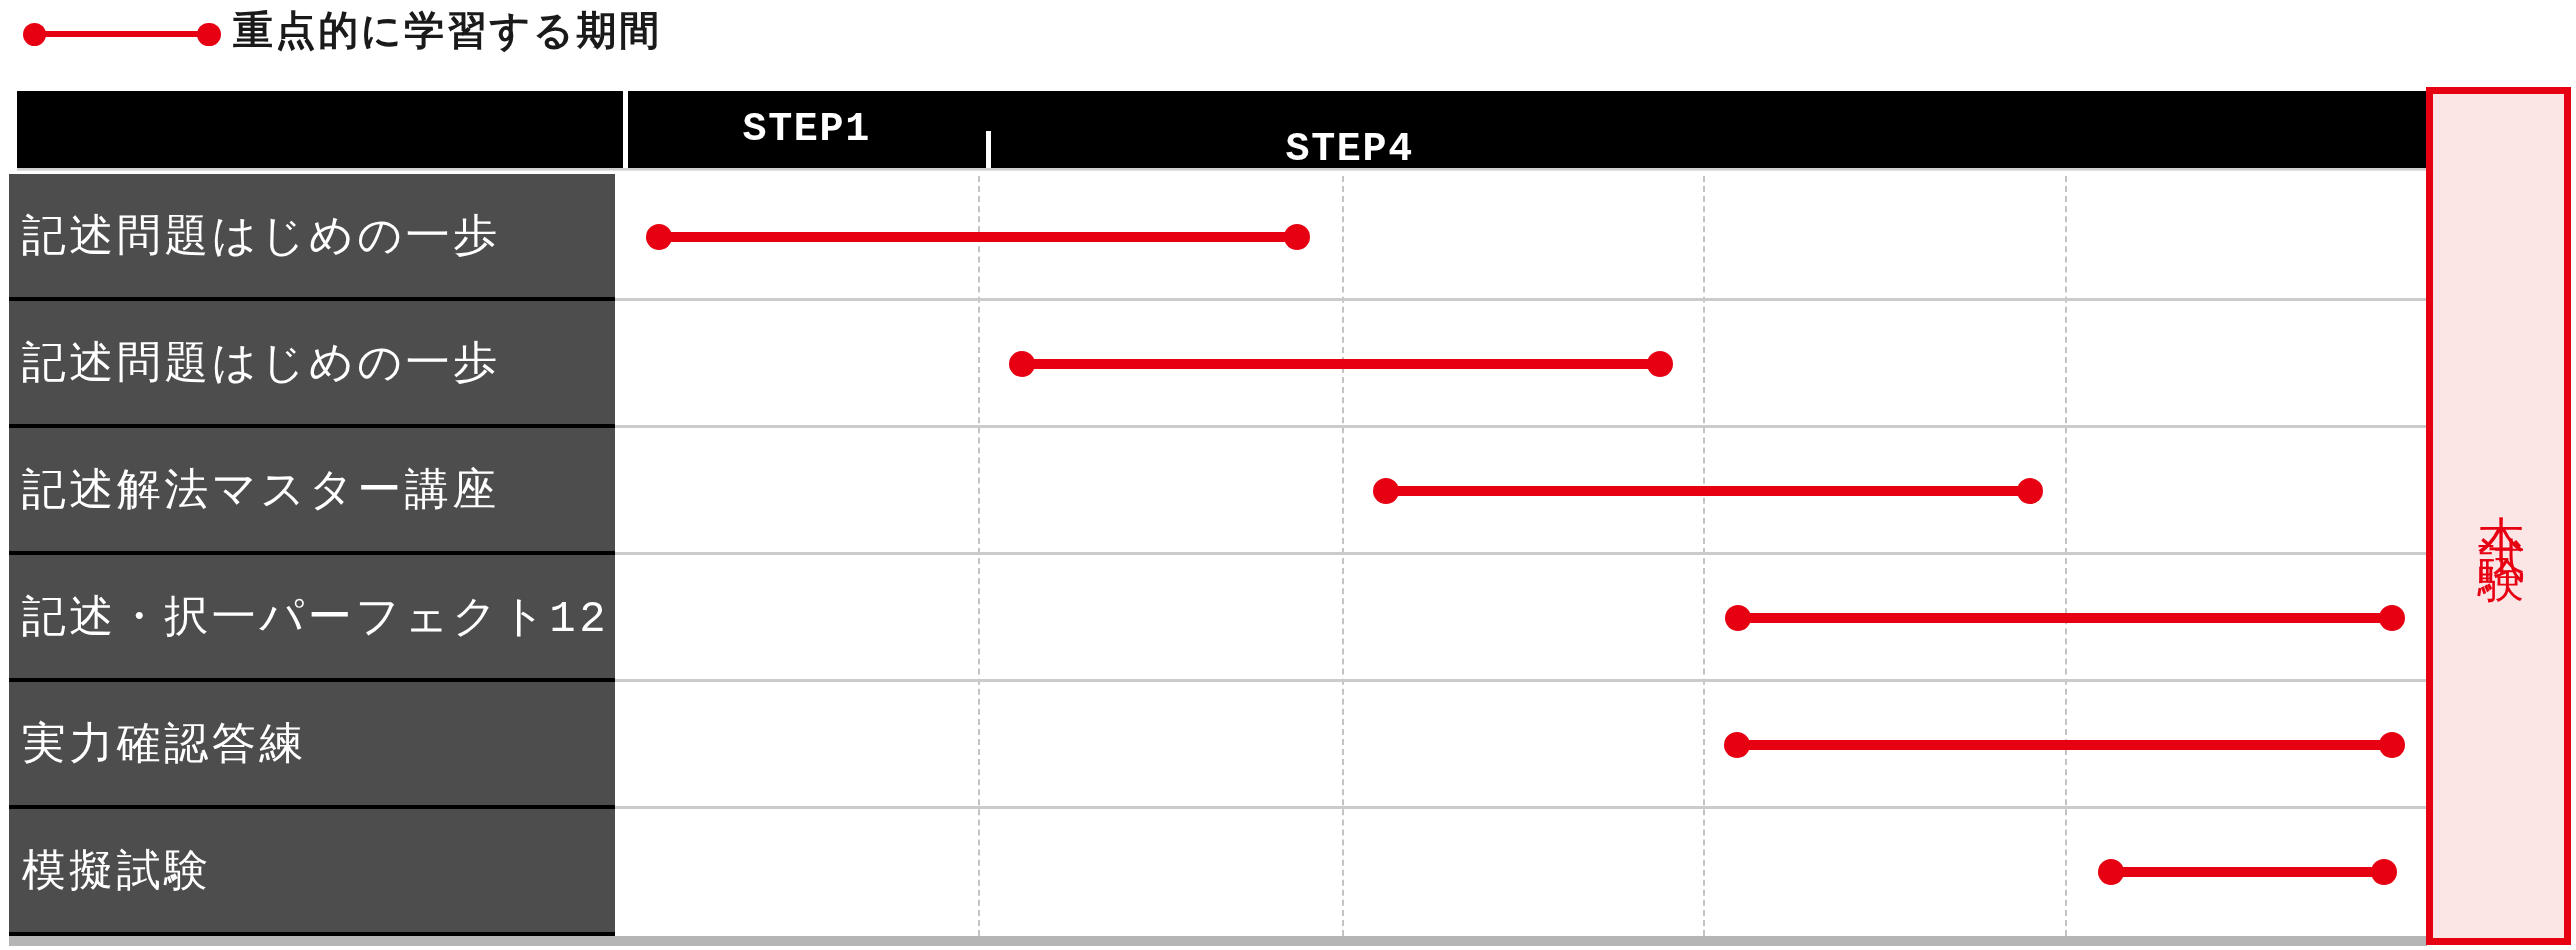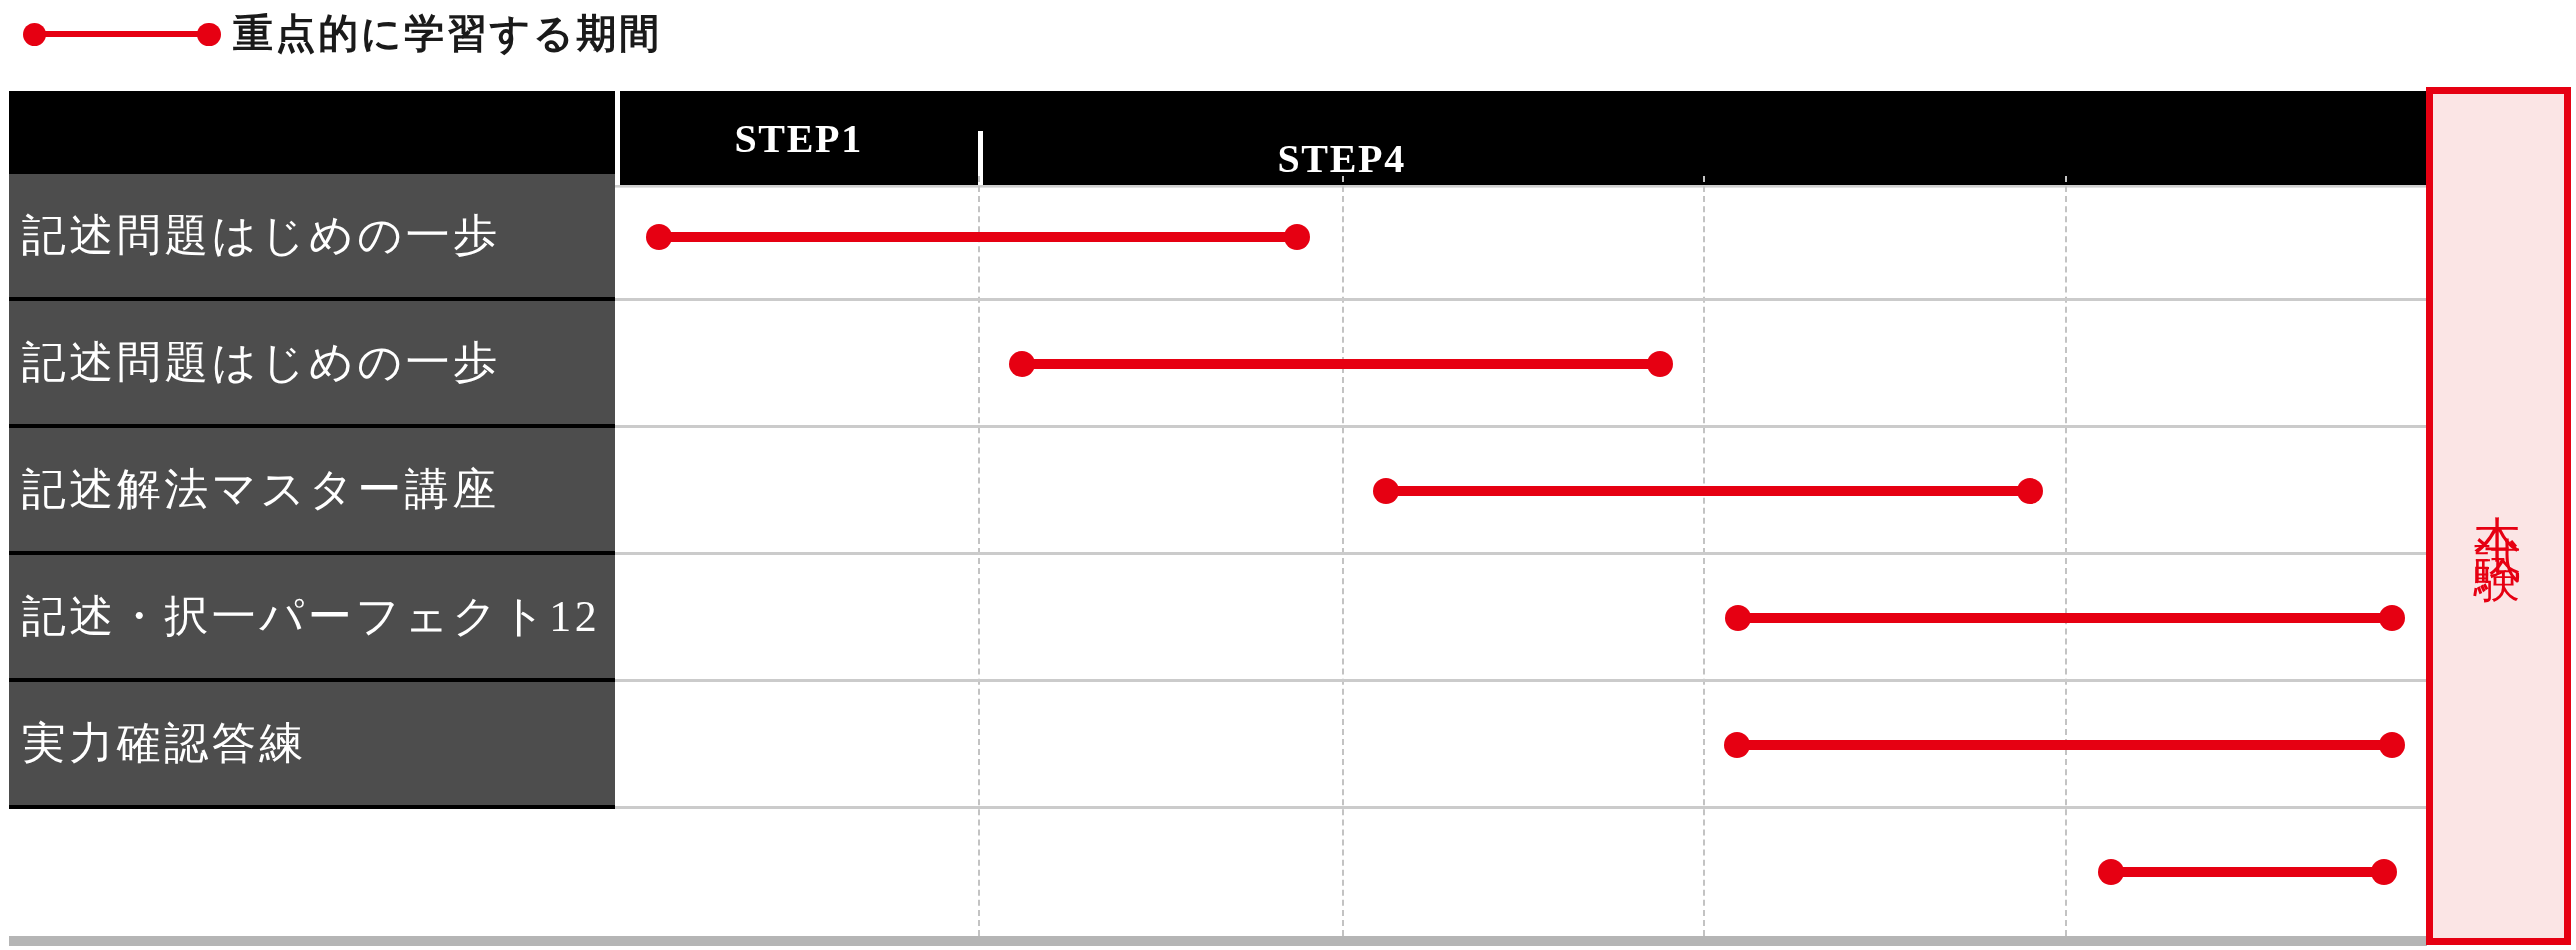--- a/index.html
+++ b/index.html
@@ -1,37 +1,37 @@
 <!DOCTYPE html>
 <html style="font-size:14px"><head>
 <meta charset="utf-8">
 <style>
   html,body{margin:0;padding:0;background:#fff;}
   .stage{
     position:relative;width:2576px;height:950px;background:#ffffff;overflow:hidden;
-    font-family:Liberation Serif, serif;
+    font-family:Liberation Mono, monospace;
   }
   
   .legend-label{
     position:absolute;left:233px;top:10.4px;height:47px;line-height:47px;
     font-size:40px;font-weight:600;letter-spacing:2.6px;color:#1a1a1a;
   }
   
   .bar{position:absolute;top:50%;transform:translateY(-50%);height:26px;}
   .bar .line{position:absolute;left:12.2px;right:12.2px;top:50%;height:9.6px;margin-top:-5.2px;background:#e60012;}
   .bar .dot{position:absolute;top:0;width:26px;height:26px;border-radius:50%;background:#e60012;}
   .bar .dl{left:0;}
   .bar .dr{right:0;}
   .legend-bar{top:22.6px;transform:none;height:23.5px;left:22.6px;width:198px;}
   .legend-bar .dot{width:23.5px;height:23.5px;}
   .legend-bar .line{left:10.4px;right:10.4px;height:6.1px;margin-top:-3.5px;}
   
   .gantt{position:absolute;left:8.7px;top:91px;width:2418px;height:855px;}
   .ghead{
-    position:absolute;top:0;left:0;width:2418px;height:94px;background:#000;
+    position:absolute;top:0;left:8px;width:2418px;height:77px;background:#000;
     display:flex;box-shadow:0 2.6px 0 #cfcfcf;
   }
   .hlabel{width:606px;flex:0 0 auto;}
   .hstep{
     flex:0 0 auto;box-sizing:border-box;border-left:5.2px solid #fff;
     display:flex;align-items:center;justify-content:center;
     color:#fff;font-size:40px;font-weight:bold;letter-spacing:1.7px;
   }
   .s1{width:363px;} .s2{width:365px;} .s3{width:361px;} .s4{width:723px;margin-top:40px;}
   .gbody{position:absolute;top:83px;left:0;right:0;bottom:10.4px;display:flex;flex-direction:column;}
@@ -126,20 +126,21 @@
       <div class="grow">
         <div class="rlabel">実力確認答練</div>
         <div class="bar" style="left: 1715px; width: 681px;">
           <i class="dot dl"></i>
           <i class="line"></i>
           <i class="dot dr"></i>
         </div>
       </div>
 
       <div class="grow">
+        <div class="rlabel">模擬試験</div>
         <div class="bar" style="left: 2089px; width: 299px;">
           <i class="dot dl"></i>
           <i class="line"></i>
           <i class="dot dr"></i>
         </div>
       </div>
 
     </div>
 
     <div class="gbottom"></div>

